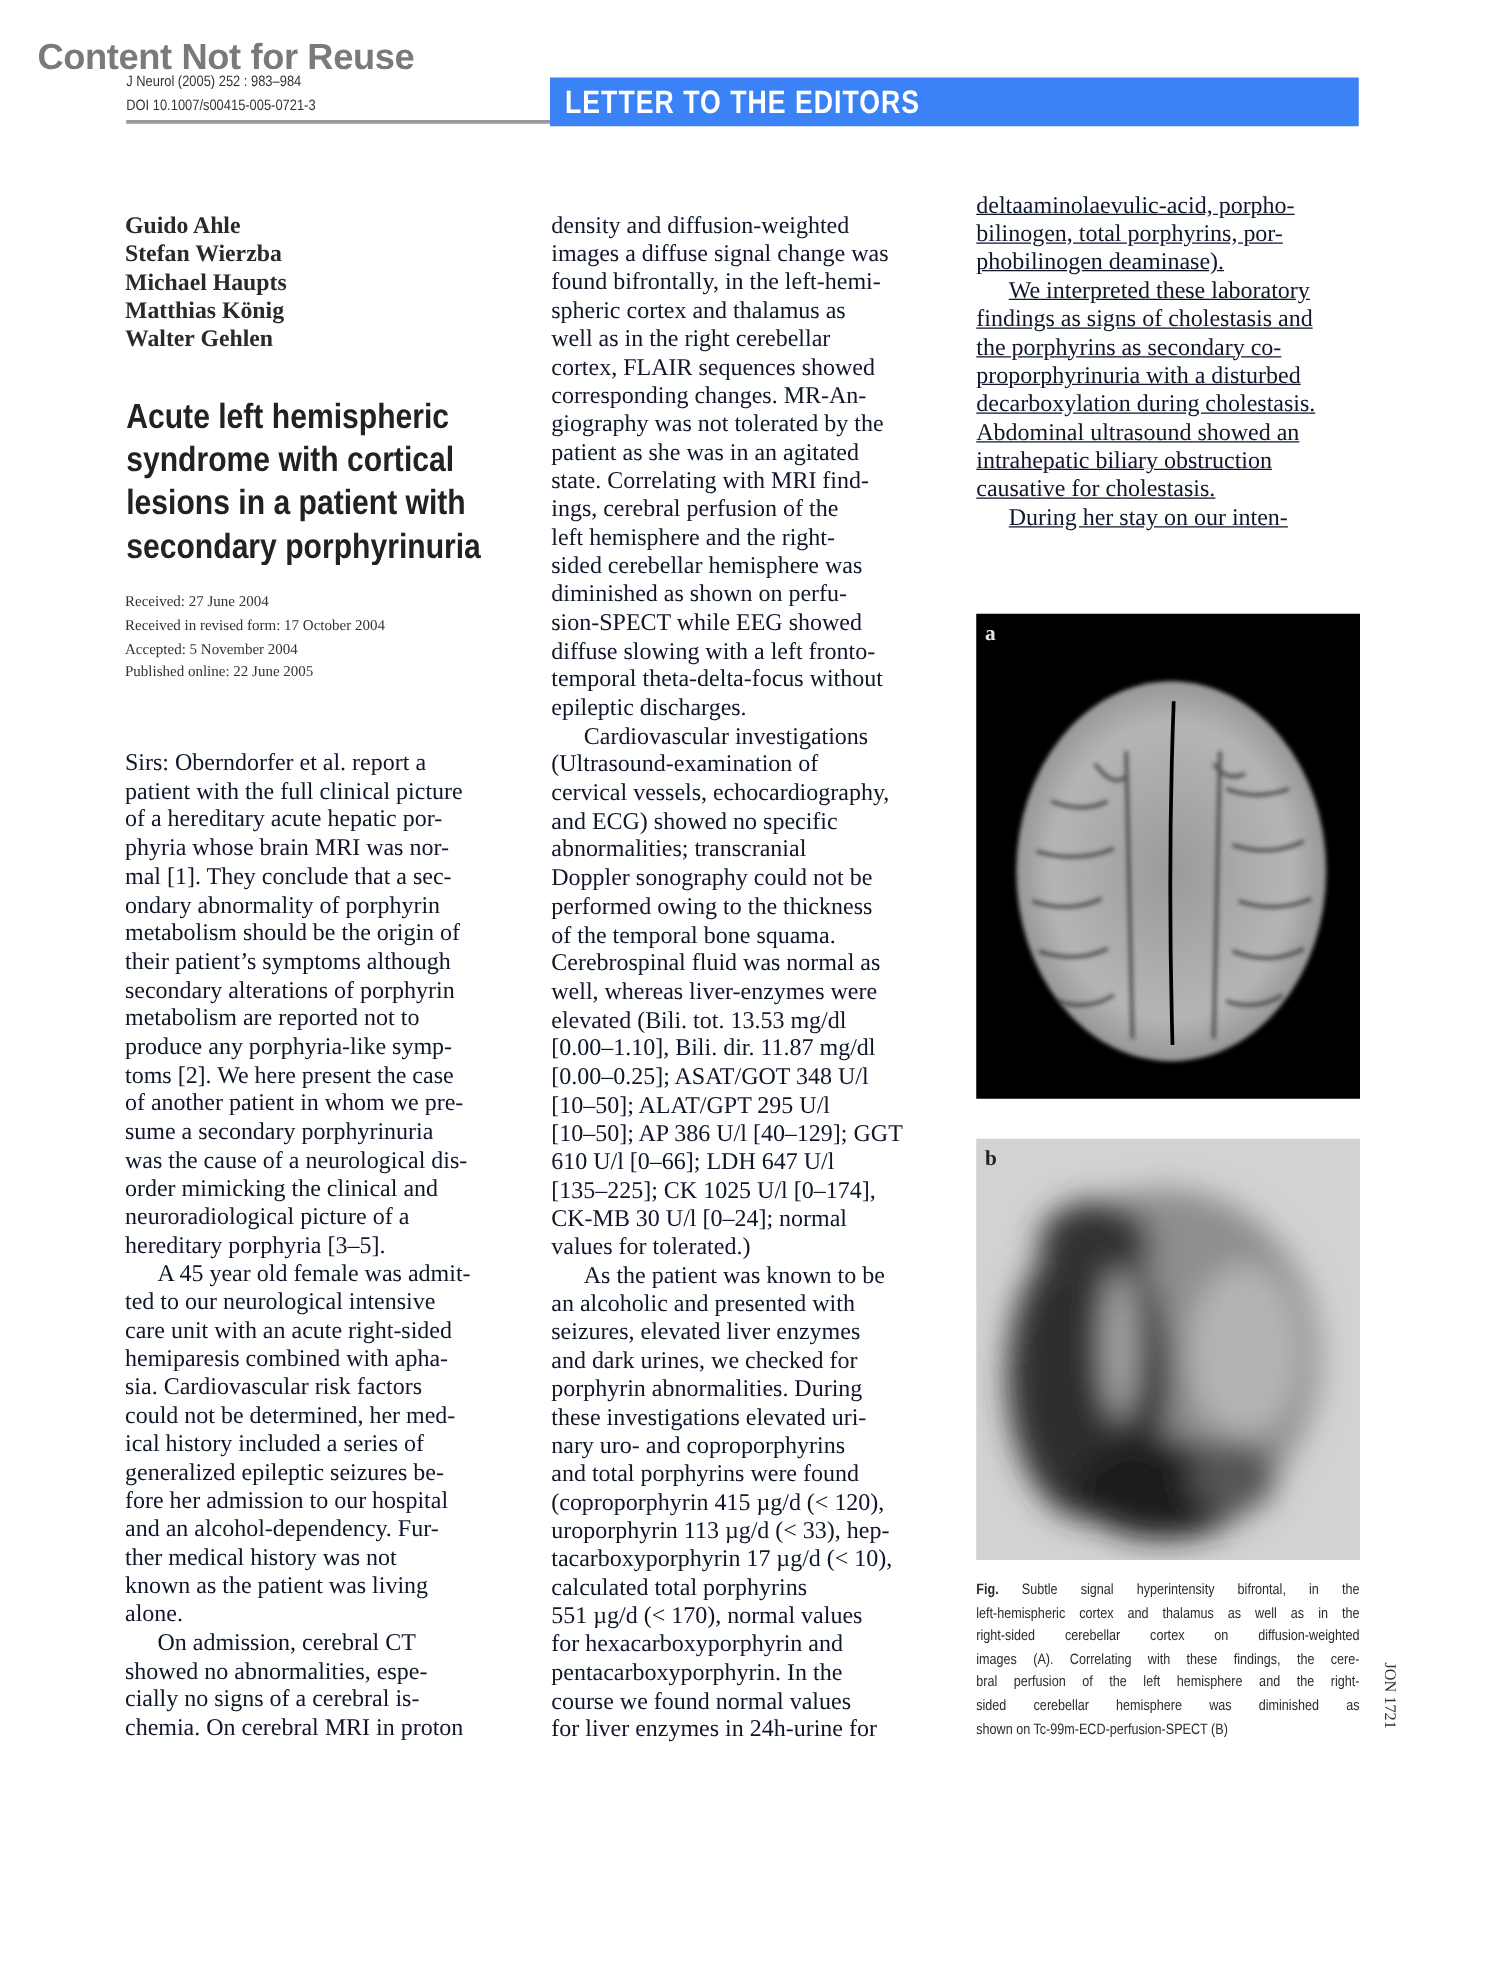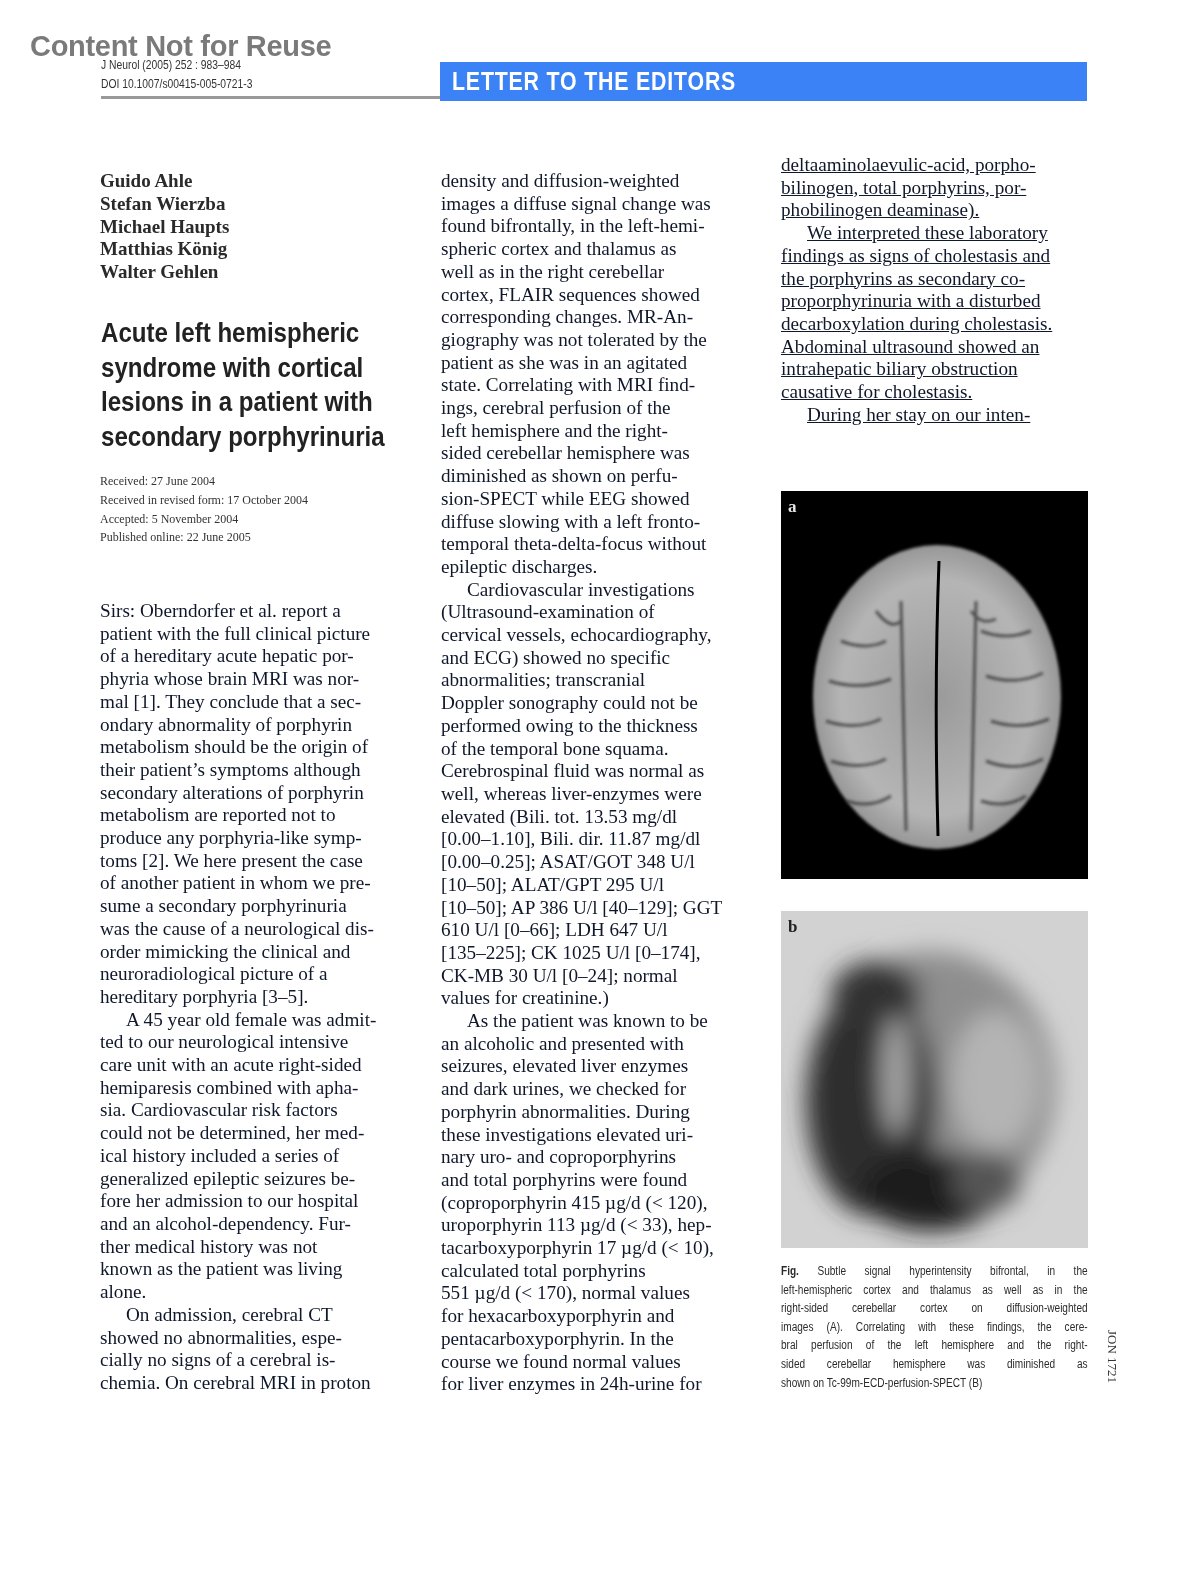--- a/index.html
+++ b/index.html
@@ -156,21 +156,21 @@
     <span class="line">Cerebrospinal fluid was normal as</span>
     <span class="line">well, whereas liver-enzymes were</span>
     <span class="line">elevated (Bili. tot. 13.53 mg/dl</span>
     <span class="line">[0.00–1.10], Bili. dir. 11.87 mg/dl</span>
     <span class="line">[0.00–0.25]; ASAT/GOT 348 U/l</span>
     <span class="line">[10–50]; ALAT/GPT 295 U/l</span>
     <span class="line">[10–50]; AP 386 U/l [40–129]; GGT</span>
     <span class="line">610 U/l [0–66]; LDH 647 U/l</span>
     <span class="line">[135–225]; CK 1025 U/l [0–174],</span>
     <span class="line">CK-MB 30 U/l [0–24]; normal</span>
-    <span class="line">values for creatinine.)</span>
+    <span class="line">values for tolerated.)</span>
     <span class="line indent">As the patient was known to be</span>
     <span class="line">an alcoholic and presented with</span>
     <span class="line">seizures, elevated liver enzymes</span>
     <span class="line">and dark urines, we checked for</span>
     <span class="line">porphyrin abnormalities. During</span>
     <span class="line">these investigations elevated uri-</span>
     <span class="line">nary uro- and coproporphyrins</span>
     <span class="line">and total porphyrins were found</span>
     <span class="line">(coproporphyrin 415 µg/d (&lt; 120),</span>
     <span class="line">uroporphyrin 113 µg/d (&lt; 33), hep-</span>

